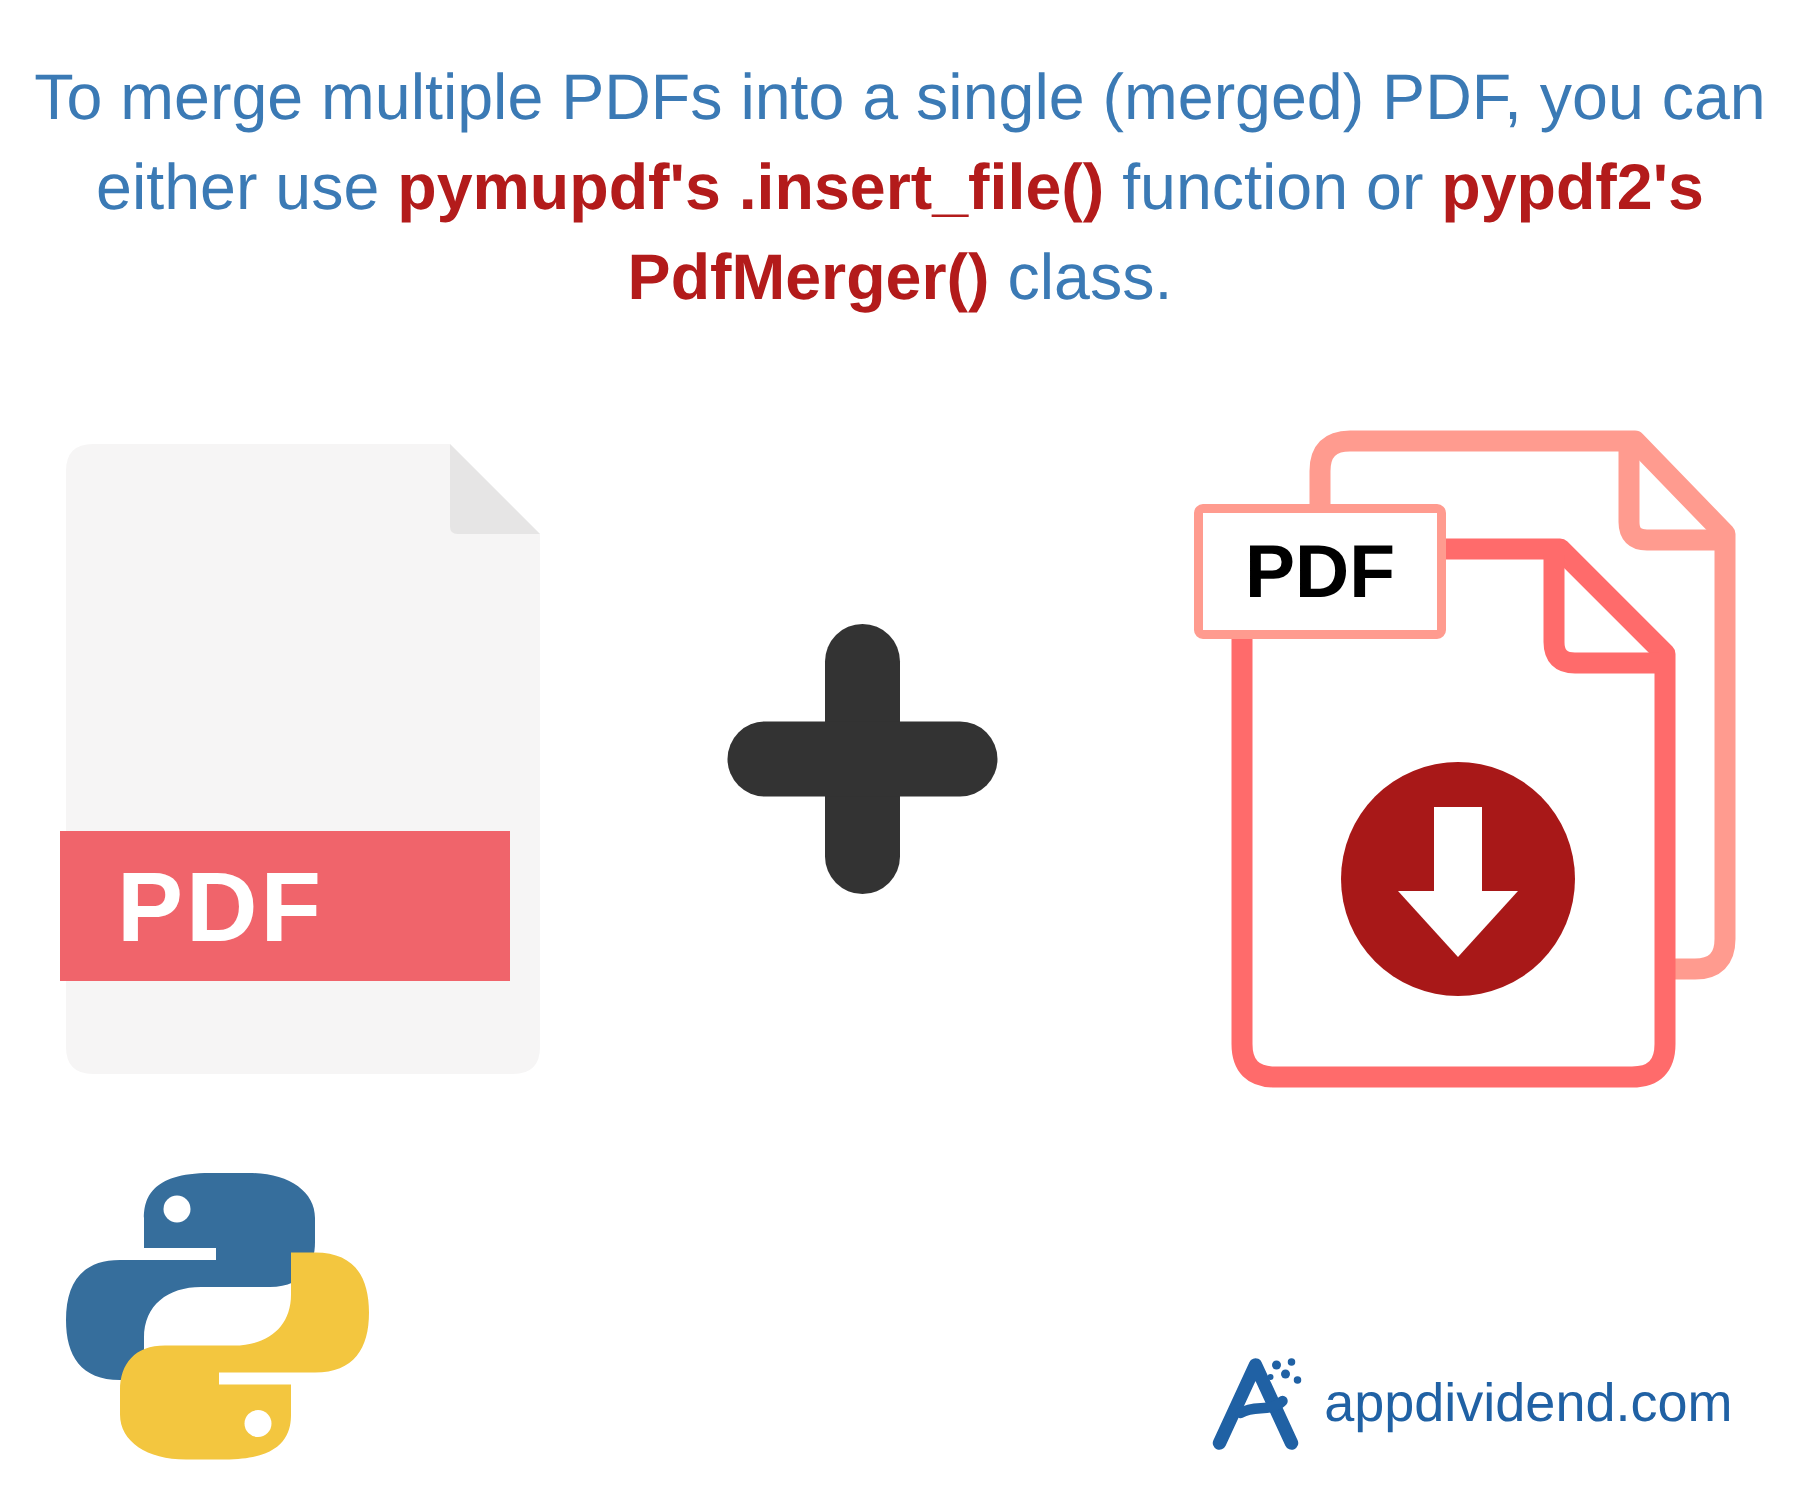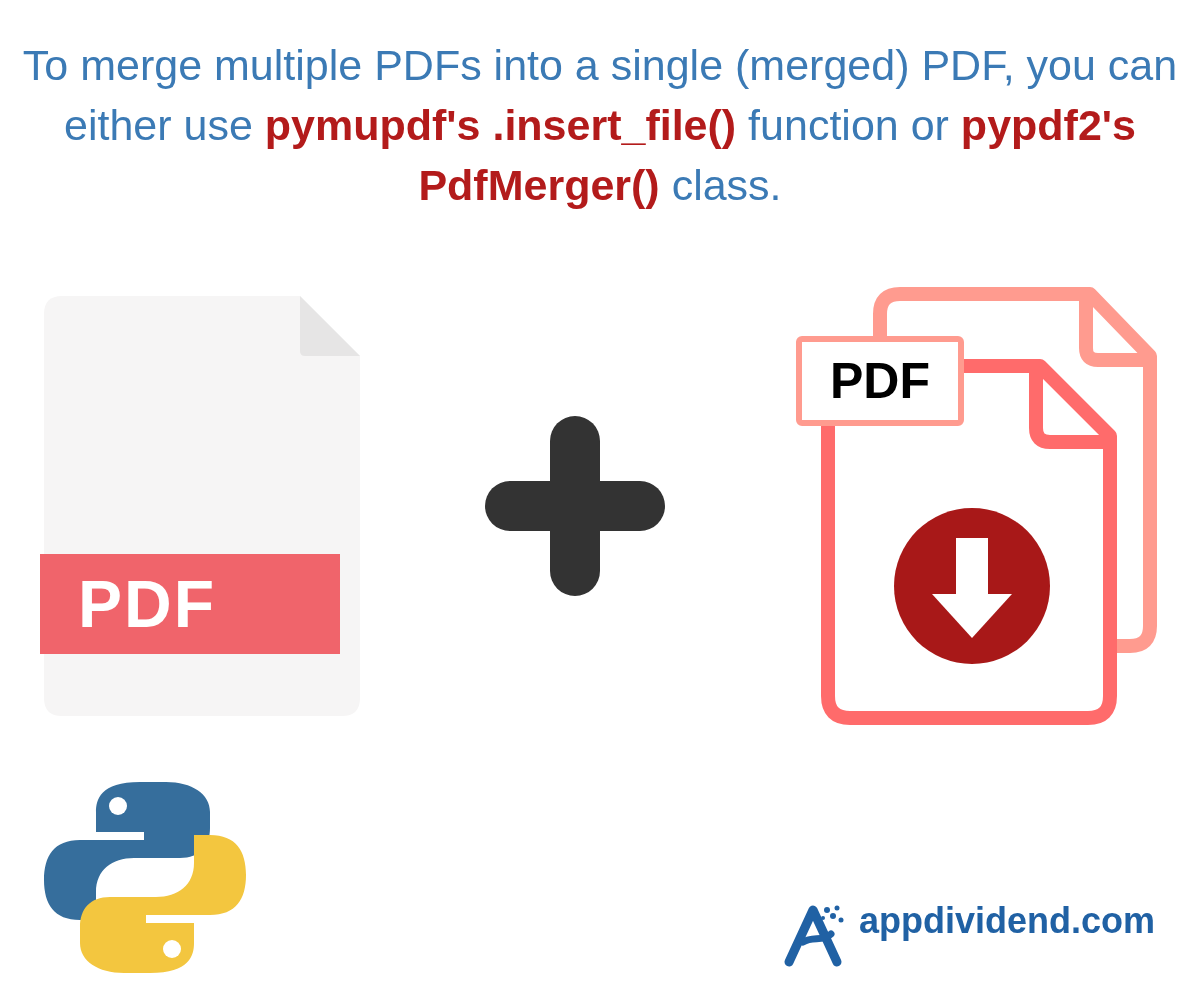--- a/index.html
+++ b/index.html
@@ -78,24 +78,25 @@
       left: 40px;
       bottom: 25px;
       width: 210px;
       height: 195px;
     }
     .brand {
       position: absolute;
       right: 45px;
       bottom: 30px;
       display: flex;
+      align-items: center;
       gap: 10px;
       color: #2061A4;
       font-size: 36px;
-      font-weight: 700;
+      font-weight: 400;
     }
     .brand-logo-svg { width: 70px; height: 70px; }
   </style>
 </head>
 <body>
 
 <div class="heading">
   <span>To merge multiple PDFs into a single (merged) PDF, you can either use </span><span class="hl">pymupdf's .insert_file()</span><span> function or </span><span class="hl">pypdf2's PdfMerger()</span><span> class.</span>
 </div>
 

